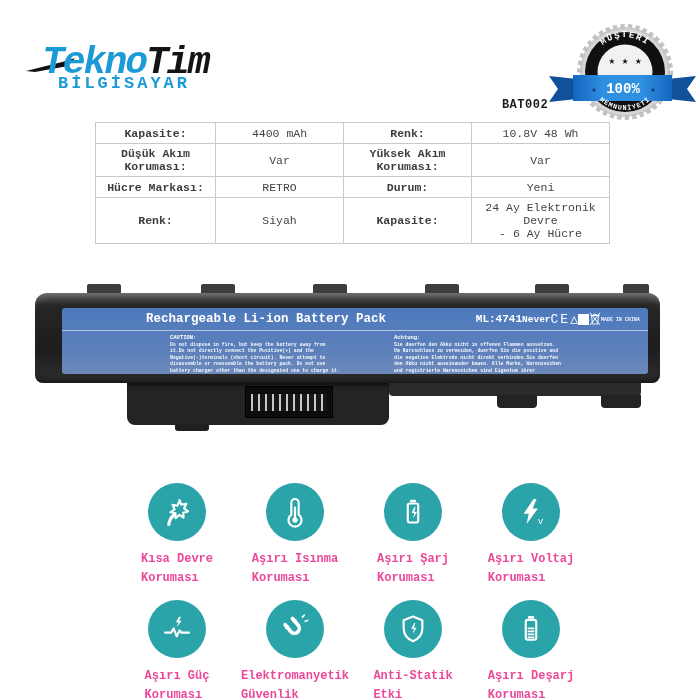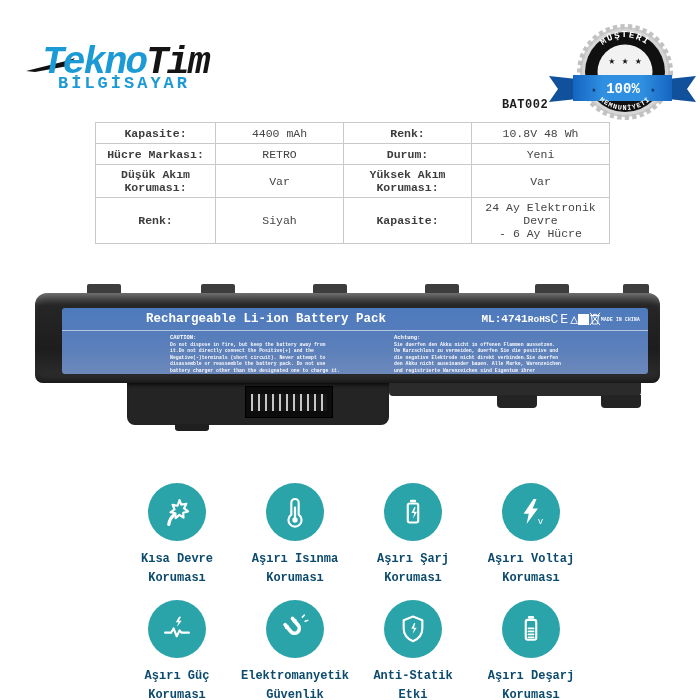--- a/index.html
+++ b/index.html
@@ -67,21 +67,21 @@
           border-radius:0 0 4px 4px;}
   .bfoot{position:absolute;top:112px;width:40px;height:13px;background:#242424;border-radius:0 0 4px 4px;}
   .bfoot2{position:absolute;left:140px;top:141px;width:34px;height:7px;background:#1f1f1f;border-radius:0 0 3px 3px;}
 
   
   .features{position:absolute;left:118px;top:483px;width:472px;display:grid;
             grid-template-columns:repeat(4,1fr);row-gap:13px;}
   .feature{display:flex;flex-direction:column;align-items:center;}
   .fcircle{width:58px;height:58px;border-radius:50%;background:#2aa3a9;
            display:flex;align-items:center;justify-content:center;}
-  .flabel{margin-top:9px;font-size:12px;font-weight:700;color:#0c4a6e;text-align:center;line-height:1.55;}
+  .flabel{margin-top:9px;font-size:12px;font-weight:700;color:#ec4899;line-height:1.55;}
   .ficon{stroke:#fff;fill:none;stroke-width:1.5;stroke-linecap:round;stroke-linejoin:round;}
 </style>
 </head>
 <body>
 
 <div class="canvas">
 
   <div class="logo">
     <svg class="logo-swoosh" width="50" height="16" viewBox="0 0 50 16">
       <polygon points="0,13 40,3 49,0 42,8 9,14" fill="#111"></polygon>
@@ -132,30 +132,30 @@
         <col style="width:138px">
       </colgroup>
     <tbody>
       <tr class="r">
         <td class="lbl">Kapasite:</td>
         <td class="val">4400 mAh</td>
         <td class="lbl">Renk:</td>
         <td class="val">10.8V 48 Wh</td>
       </tr>
       <tr class="r">
+        <td class="lbl">Düşük Akım Koruması:</td>
+        <td class="val">Var</td>
+        <td class="lbl">Yüksek Akım Koruması:</td>
+        <td class="val">Var</td>
+      </tr>
+      <tr class="r">
         <td class="lbl">Hücre Markası:</td>
         <td class="val">RETRO</td>
         <td class="lbl">Durum:</td>
         <td class="val">Yeni</td>
-      </tr>
-      <tr class="r">
-        <td class="lbl">Düşük Akım Koruması:</td>
-        <td class="val">Var</td>
-        <td class="lbl">Yüksek Akım Koruması:</td>
-        <td class="val">Var</td>
       </tr>
       <tr class="r-tall">
         <td class="lbl">Renk:</td>
         <td class="val">Siyah</td>
         <td class="lbl">Kapasite:</td>
         <td class="val">24 Ay Elektronik Devre
 - 6 Ay Hücre</td>
       </tr>
     </tbody>
   </table>
@@ -167,21 +167,21 @@
     <div class="btab" style="left:390px;width:34px;"></div>
     <div class="btab" style="left:500px;width:34px;"></div>
     <div class="btab" style="left:588px;width:26px;"></div>
 
     <div class="bbody">
       <div class="blabel">
         <div class="blabel-top">
           <span class="bl-title">Rechargeable Li-ion Battery Pack</span>
           <span class="bl-right">
             <span class="bl-model">ML:4741</span>
-            <span class="bl-rohs">RoHS</span>
+            <span class="bl-rohs">Never</span>
             <span class="bl-ce">CE</span>
             <span class="bl-tri">△</span>
             <span class="bl-sq"></span>
             <svg width="12" height="14" viewBox="0 0 12 14">
               <path d="M2.5 3.5 h7 l-1 8.5 h-5 z" fill="none" stroke="#fff" stroke-width="0.9"></path>
               <path d="M1.3 3.5 h9.4 M4.5 3.5 v-1.2 h3 v1.2" fill="none" stroke="#fff" stroke-width="0.9"></path>
               <path d="M1 0.8 L11 13 M11 0.8 L1 13" stroke="#fff" stroke-width="1"></path>
             </svg>
             <span class="bl-made">MADE IN CHINA</span>
           </span>

